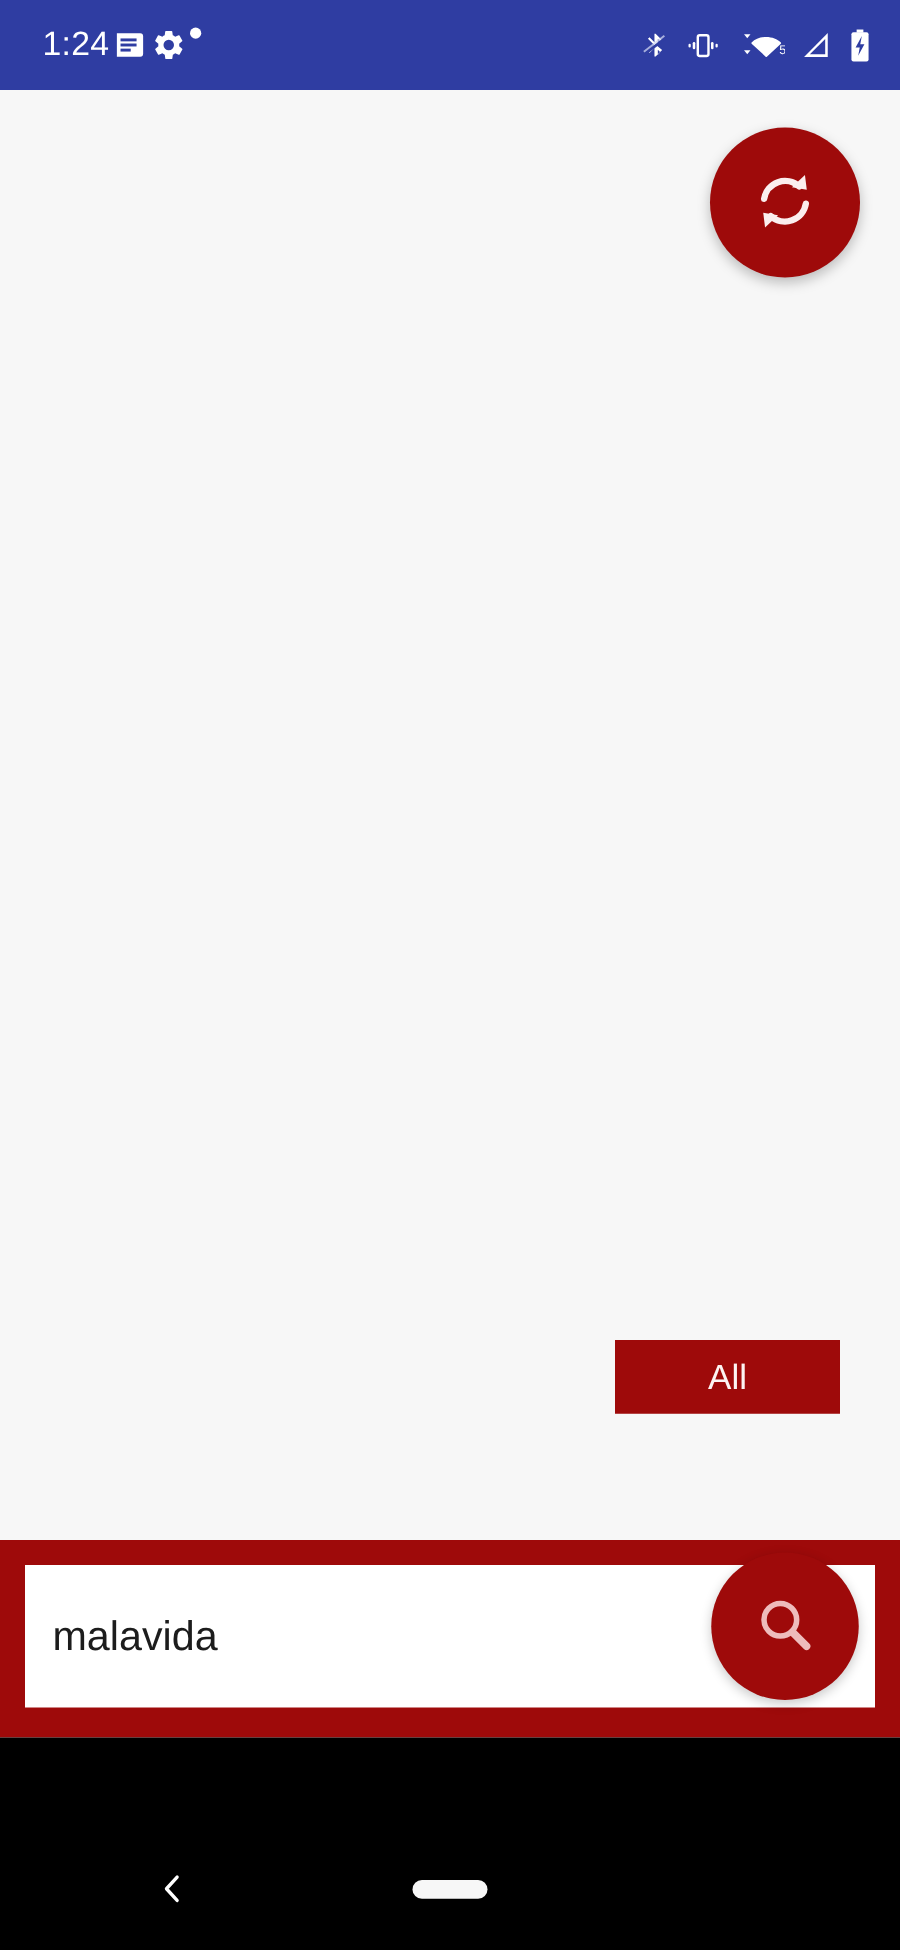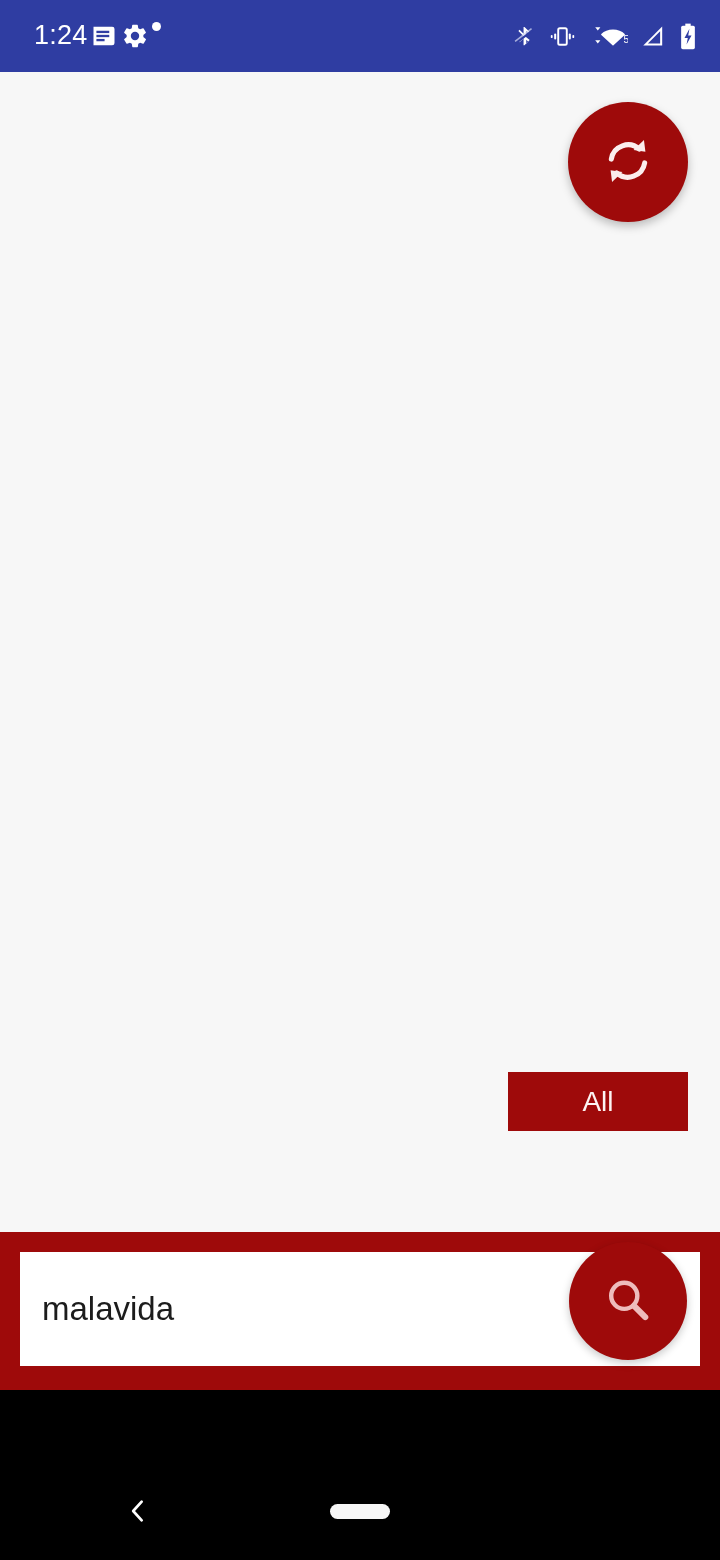--- a/index.html
+++ b/index.html
@@ -77,21 +77,21 @@
     display: flex;
     align-items: center;
     justify-content: center;
     box-shadow: 0 4px 10px rgba(0,0,0,0.25);
     cursor: pointer;
   }
 
   
   #filter-group {
     position: absolute;
-    left: 508px;
+    left: 492px;
     top: 1072px;
     width: 180px;
     display: flex;
     flex-direction: row;
   }
   .filter-btn {
     width: 180px;
     height: 59px;
     background: #9e0a0a;
     color: #fdf3f2;

